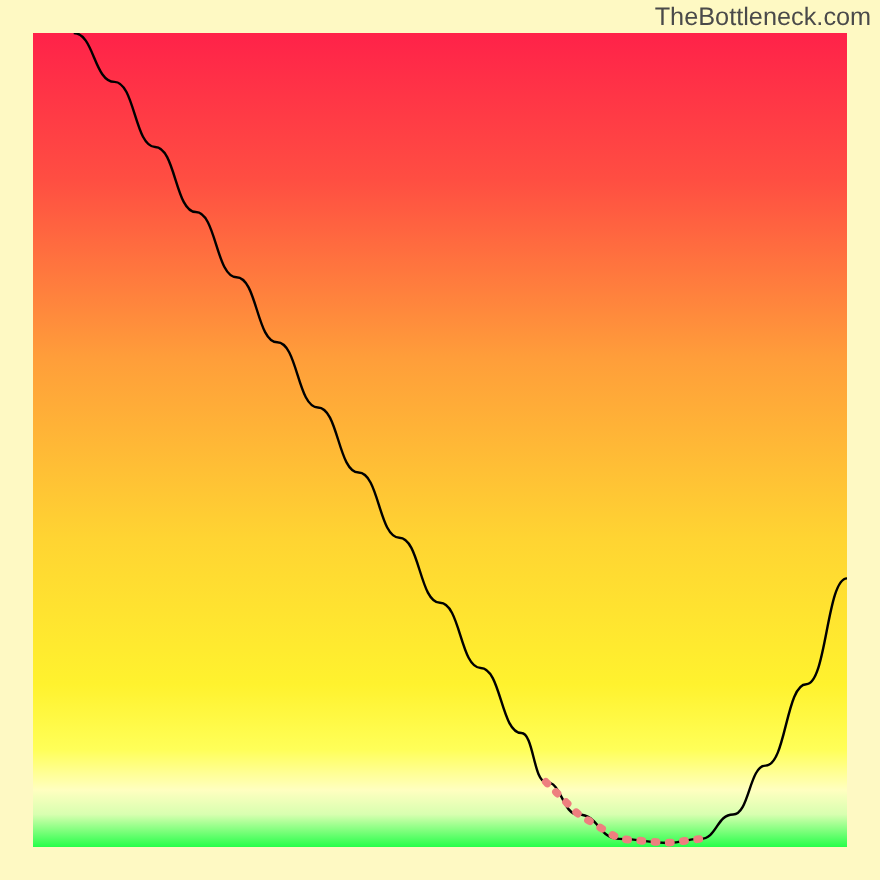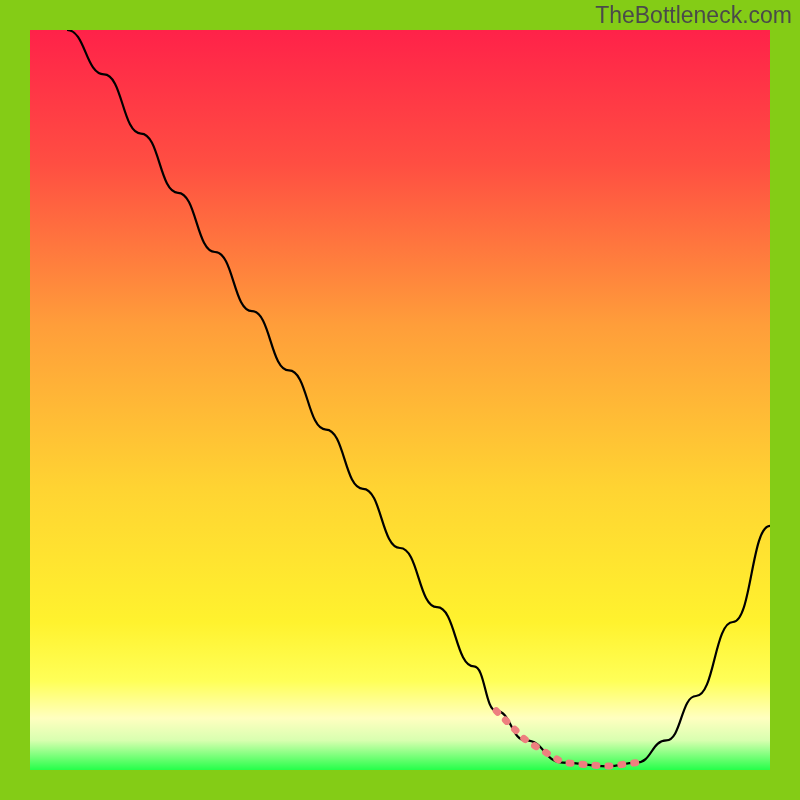--- a/index.html
+++ b/index.html
@@ -8,21 +8,21 @@
     width: 800px;
     height: 800px;
     background: #000;
     overflow: hidden;
     font-family: Arial, Helvetica, sans-serif;
   }
   .outer {
     position: relative;
     width: 800px;
     height: 800px;
-    background: #84cc16;
+    background: #fef9c3;
   }
   .watermark {
     position: absolute;
     top: 2px;
     right: 8px;
     color: #4a4a4a;
     font-size: 23px;
     font-weight: 520;
     letter-spacing: 0px;
     z-index: 10;

